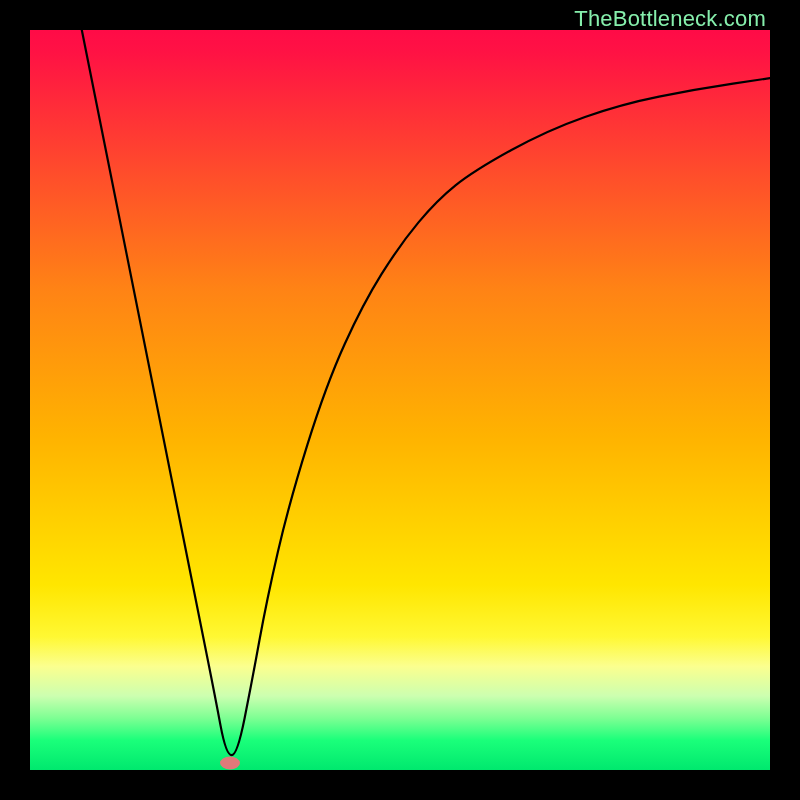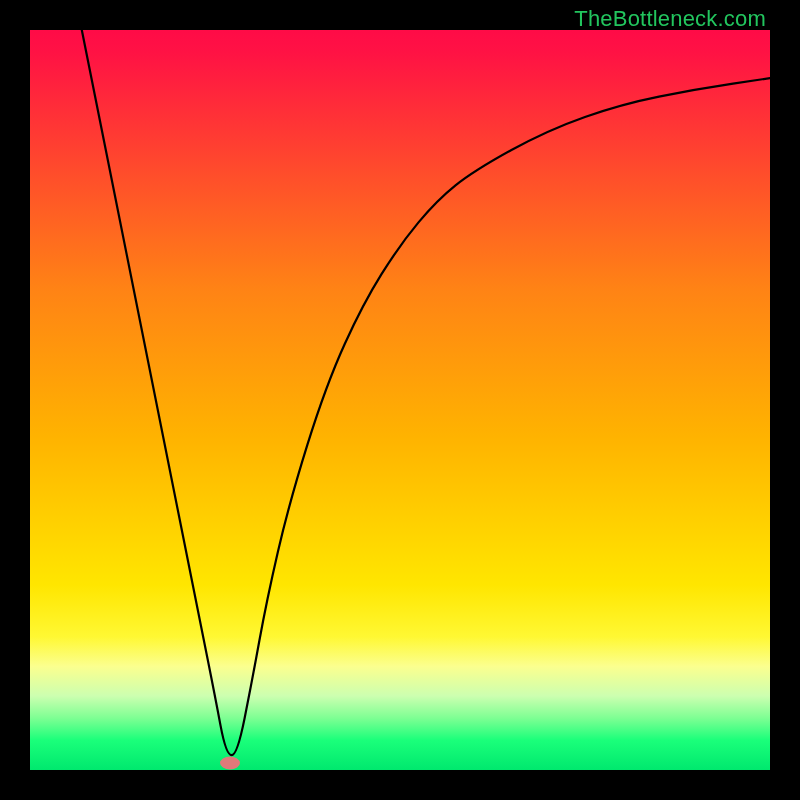--- a/index.html
+++ b/index.html
@@ -37,21 +37,21 @@
       #ccffb0 90%,
       #7dff93 93%,
       #1aff7a 96%,
       #00e86e 100%
     );
   }
   .watermark {
     position: absolute;
     top: 6px;
     right: 34px;
-    color: #22c55e;
+    color: #86efac;
     font-size: 22px;
     letter-spacing: 0.2px;
     user-select: none;
   }
   svg.curve {
     position: absolute;
     top: 0;
     left: 0;
     width: 740px;
     height: 740px;

